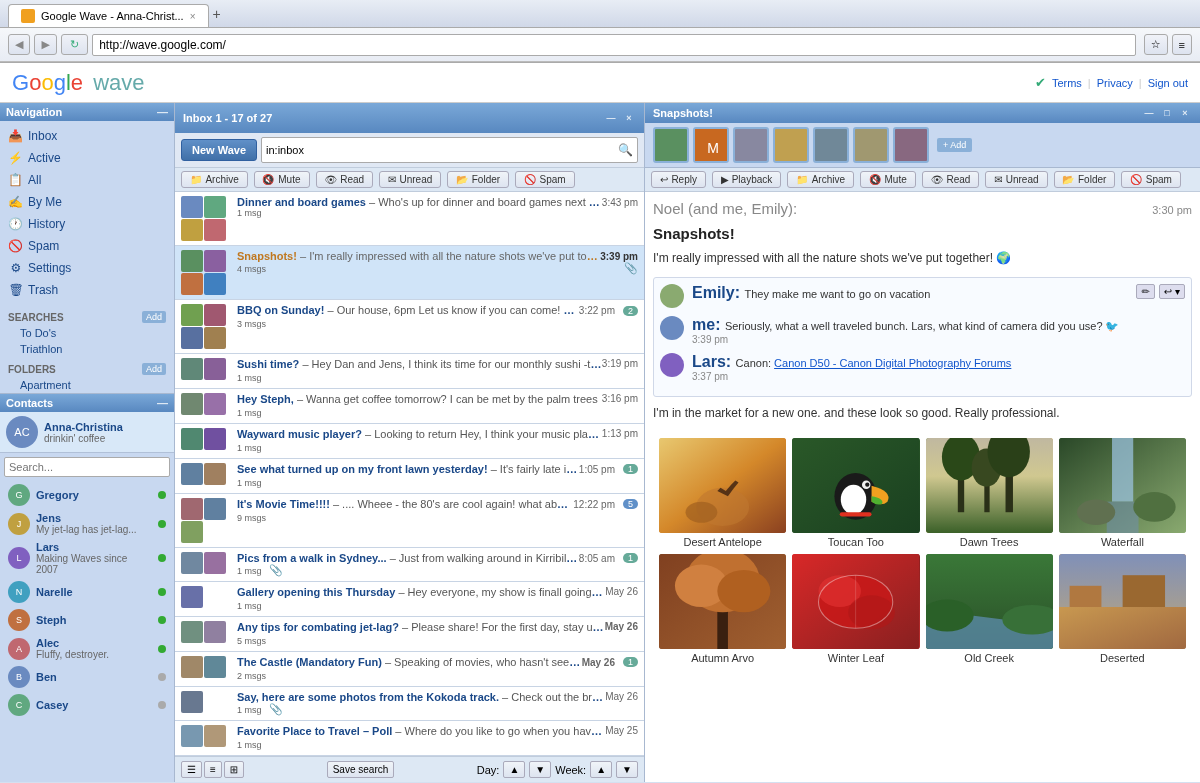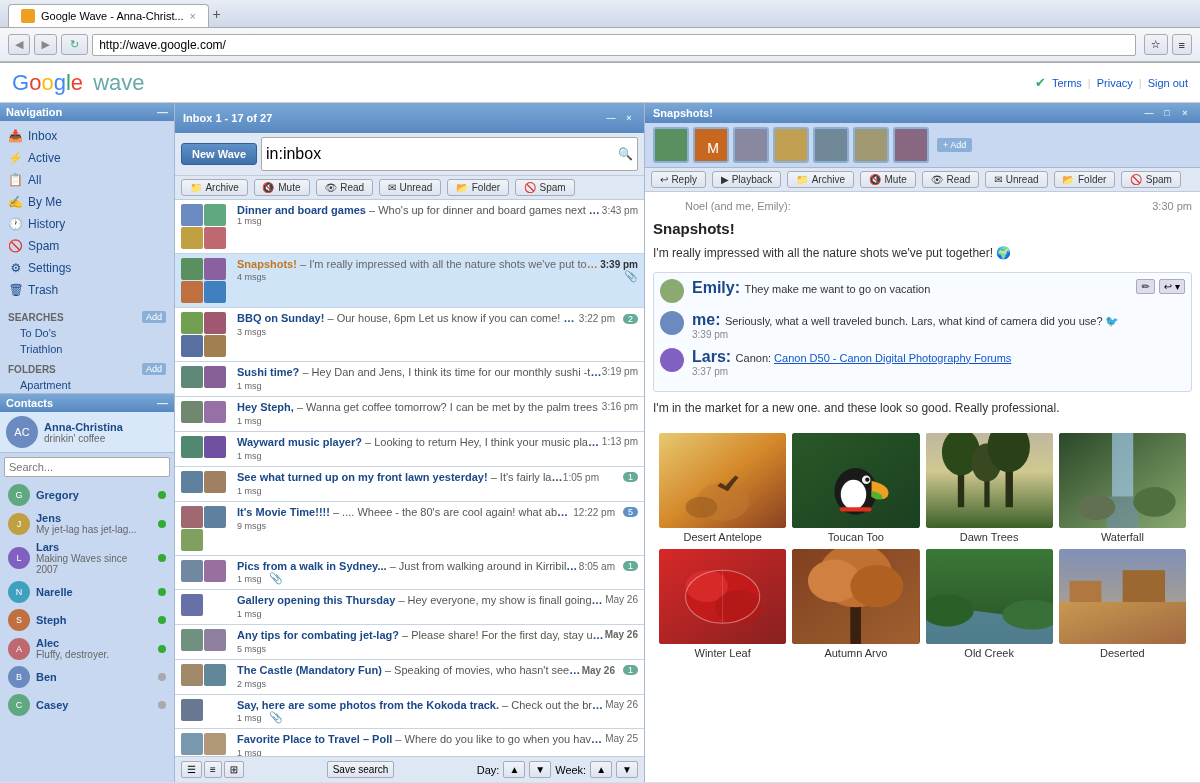--- a/index.html
+++ b/index.html
@@ -61,21 +61,21 @@
     .contact-status { color: #666; font-size: 10px; }
     .online-dot { width: 8px; height: 8px; border-radius: 50%; background: #3a3; margin-left: auto; flex-shrink: 0; }
     .online-dot.offline { background: #aaa; }
 
     
     .inbox-panel { width: 470px; background: #e8f0f8; border-right: 1px solid #a8b8d0; display: flex; flex-direction: column; }
     .inbox-header { background: linear-gradient(to bottom, #7aa8d8, #5888c0); color: white; font-size: 11px; font-weight: bold; padding: 8px 8px; display: flex; align-items: center; justify-content: space-between; }
     .inbox-toolbar { background: #e0e8f4; border-bottom: 1px solid #c0ccdc; padding: 4px 6px; display: flex; gap: 4px; align-items: center; }
     .new-wave-btn { background: linear-gradient(to bottom, #6090c8, #4070a8); color: white; border: 1px solid #3060a0; border-radius: 3px; padding: 4px 10px; font-size: 11px; cursor: pointer; font-weight: bold; }
     .search-box-wrapper { flex: 1; display: flex; align-items: center; background: white; border: 1px solid #aaa; border-radius: 2px; padding: 0 4px; }
-    .search-box { flex: 1; border: none; outline: none; font-size: 16px; height: 32px; }
+    .search-box { flex: 1; border: none; outline: none; font-size: 11px; height: 24px; }
     .search-icon-btn { color: #888; cursor: pointer; font-size: 12px; }
 
     .action-bar { background: #dde8f4; border-bottom: 1px solid #c0ccdc; padding: 3px 6px; display: flex; gap: 6px; align-items: center; }
     .action-btn { background: linear-gradient(to bottom, #f0f4f8, #dde4f0); border: 1px solid #aab; border-radius: 3px; padding: 2px 8px; font-size: 10px; cursor: pointer; display: flex; align-items: center; gap: 3px; color: #333; }
 
     
     .wave-list { overflow-y: auto; flex: 1; }
     .wave-item { display: flex; align-items: stretch; border-bottom: 1px solid #c8d4e4; padding: 4px 6px; cursor: pointer; background: white; gap: 6px; }
     .wave-item.selected { background: #d0e4f8; }
     .wave-avatars { display: flex; gap: 1px; flex-wrap: wrap; width: 50px; flex-shrink: 0; }
@@ -98,21 +98,21 @@
     
     .wave-panel { flex: 1; background: #e8f0f8; display: flex; flex-direction: column; }
     .wave-panel-header { background: linear-gradient(to bottom, #7aa8d8, #5888c0); color: white; font-size: 11px; font-weight: bold; padding: 3px 8px; display: flex; align-items: center; justify-content: space-between; }
     .wave-panel-participants { background: #c8d8f0; padding: 4px 8px; display: flex; align-items: center; gap: 4px; border-bottom: 1px solid #a8b8d0; }
     .participant-avatar { width: 36px; height: 36px; border-radius: 3px; overflow: hidden; border: 2px solid #8ab0d8; }
     .add-participant-btn { background: #8ab0d8; color: white; border: none; border-radius: 2px; font-size: 9px; padding: 2px 6px; cursor: pointer; margin-left: 4px; }
     .wave-action-bar { background: #dde8f4; border-bottom: 1px solid #c0ccdc; padding: 3px 6px; display: flex; gap: 6px; align-items: center; }
 
     
     .wave-content-area { flex: 1; overflow-y: auto; padding: 8px; background: white; }
-    .wave-title-line { font-size: 11px; color: #888; margin-bottom: 4px; display: flex; justify-content: space-between; margin-left: 32px; }
+    .wave-title-line { font-size: 15px; color: #888; margin-bottom: 4px; display: flex; justify-content: space-between; }
     .wave-main-title { font-size: 15px; font-weight: bold; color: #222; margin-bottom: 8px; }
     .wave-body-text { font-size: 12px; color: #333; margin-bottom: 10px; line-height: 1.4; }
     .message-thread { border: 1px solid #d0d8e8; border-radius: 3px; padding: 6px; margin-bottom: 8px; background: #f8fbff; }
     .message-row { display: flex; align-items: flex-start; gap: 8px; margin-bottom: 8px; }
     .message-avatar { width: 24px; height: 24px; border-radius: 50%; background: #8ab; flex-shrink: 0; }
     .message-bubble { flex: 1; }
     .message-author { font-weight: bold; color: #1a4888; font-size: 16px; }
     .message-text { font-size: 11px; color: #333; }
     .message-time { font-size: 10px; color: #888; }
     .edit-btns { display: flex; gap: 4px; margin-left: auto; }
@@ -479,21 +479,21 @@
         </div>
 
         <div class="wave-item">
           <div class="wave-avatars">
             <div class="wave-avatar" style="background:#6080a0;border-radius:2px;"></div>
             <div class="wave-avatar" style="background:#a08060;border-radius:2px;"></div>
           </div>
           <div class="wave-content">
             <div style="display:flex;justify-content:space-between;">
               <span class="wave-subject">See what turned up on my front lawn yesterday! <span class="wave-preview">– It's fairly late in the season to be cool</span></span>
-              <div style="display:flex;align-items:center;gap:20px;">
+              <div style="display:flex;align-items:center;gap:4px;">
                 <span class="wave-time">1:05 pm</span>
                 <span class="wave-badge">1</span>
               </div>
             </div>
             <span class="wave-count">1 msg</span>
           </div>
         </div>
 
         <div class="wave-item">
           <div class="wave-avatars">
@@ -829,58 +829,58 @@
                 <rect x="50" y="0" width="20" height="60" fill="#a0c8e8" opacity="0.7"></rect>
                 <rect x="45" y="60" width="30" height="30" fill="#7090a8" opacity="0.6"></rect>
 
                 <ellipse cx="35" cy="70" rx="18" ry="12" fill="#607050"></ellipse>
                 <ellipse cx="90" cy="65" rx="20" ry="14" fill="#507040"></ellipse>
               </svg>
             </div>
             <div class="photo-label">Waterfall</div>
           </div>
           <div class="photo-item">
+            <div class="photo-thumb photo-autumn">
+              <svg width="100%" height="100%" viewBox="0 0 120 90" preserveAspectRatio="xMidYMid slice">
+                <defs>
+                    <linearGradient id="a1" x1="0" y1="0" x2="1" y2="1">
+                      <stop offset="0%" stop-color="#804020"></stop>
+                      <stop offset="100%" stop-color="#a06030"></stop>
+                    </linearGradient>
+                  </defs>
+                <rect width="120" height="90" fill="url(#a1)"></rect>
+
+                <rect x="55" y="30" width="10" height="60" fill="#3a2010"></rect>
+                <ellipse cx="60" cy="25" rx="35" ry="30" fill="#c07030"></ellipse>
+                <ellipse cx="40" cy="30" rx="25" ry="20" fill="#d08040"></ellipse>
+                <ellipse cx="80" cy="35" rx="25" ry="20" fill="#b06020"></ellipse>
+              </svg>
+            </div>
+            <div class="photo-label">Autumn Arvo</div>
+          </div>
+          <div class="photo-item">
             <div class="photo-thumb photo-leaf">
               <svg width="100%" height="100%" viewBox="0 0 120 90" preserveAspectRatio="xMidYMid slice">
                 <defs>
                     <linearGradient id="l1" x1="0" y1="0" x2="1" y2="1">
                       <stop offset="0%" stop-color="#d82828"></stop>
                       <stop offset="100%" stop-color="#882020"></stop>
                     </linearGradient>
                   </defs>
                 <rect width="120" height="90" fill="url(#l1)"></rect>
 
                 <ellipse cx="60" cy="45" rx="35" ry="25" fill="#c81818" opacity="0.8"></ellipse>
                 <ellipse cx="45" cy="35" rx="20" ry="15" fill="#e03030" opacity="0.7"></ellipse>
                 <ellipse cx="75" cy="55" rx="22" ry="16" fill="#b01818" opacity="0.7"></ellipse>
 
                 <ellipse cx="60" cy="45" rx="35" ry="25" fill="none" stroke="white" stroke-width="1" opacity="0.4"></ellipse>
                 <line x1="60" y1="20" x2="60" y2="70" stroke="white" stroke-width="0.5" opacity="0.3"></line>
               </svg>
             </div>
             <div class="photo-label">Winter Leaf</div>
-          </div>
-          <div class="photo-item">
-            <div class="photo-thumb photo-autumn">
-              <svg width="100%" height="100%" viewBox="0 0 120 90" preserveAspectRatio="xMidYMid slice">
-                <defs>
-                    <linearGradient id="a1" x1="0" y1="0" x2="1" y2="1">
-                      <stop offset="0%" stop-color="#804020"></stop>
-                      <stop offset="100%" stop-color="#a06030"></stop>
-                    </linearGradient>
-                  </defs>
-                <rect width="120" height="90" fill="url(#a1)"></rect>
-
-                <rect x="55" y="30" width="10" height="60" fill="#3a2010"></rect>
-                <ellipse cx="60" cy="25" rx="35" ry="30" fill="#c07030"></ellipse>
-                <ellipse cx="40" cy="30" rx="25" ry="20" fill="#d08040"></ellipse>
-                <ellipse cx="80" cy="35" rx="25" ry="20" fill="#b06020"></ellipse>
-              </svg>
-            </div>
-            <div class="photo-label">Autumn Arvo</div>
           </div>
           <div class="photo-item">
             <div class="photo-thumb photo-creek">
               <svg width="100%" height="100%" viewBox="0 0 120 90" preserveAspectRatio="xMidYMid slice">
                 <defs>
                     <linearGradient id="c1" x1="0" y1="0" x2="0" y2="1">
                       <stop offset="0%" stop-color="#3a7838"></stop>
                       <stop offset="100%" stop-color="#2a5028"></stop>
                     </linearGradient>
                   </defs>

